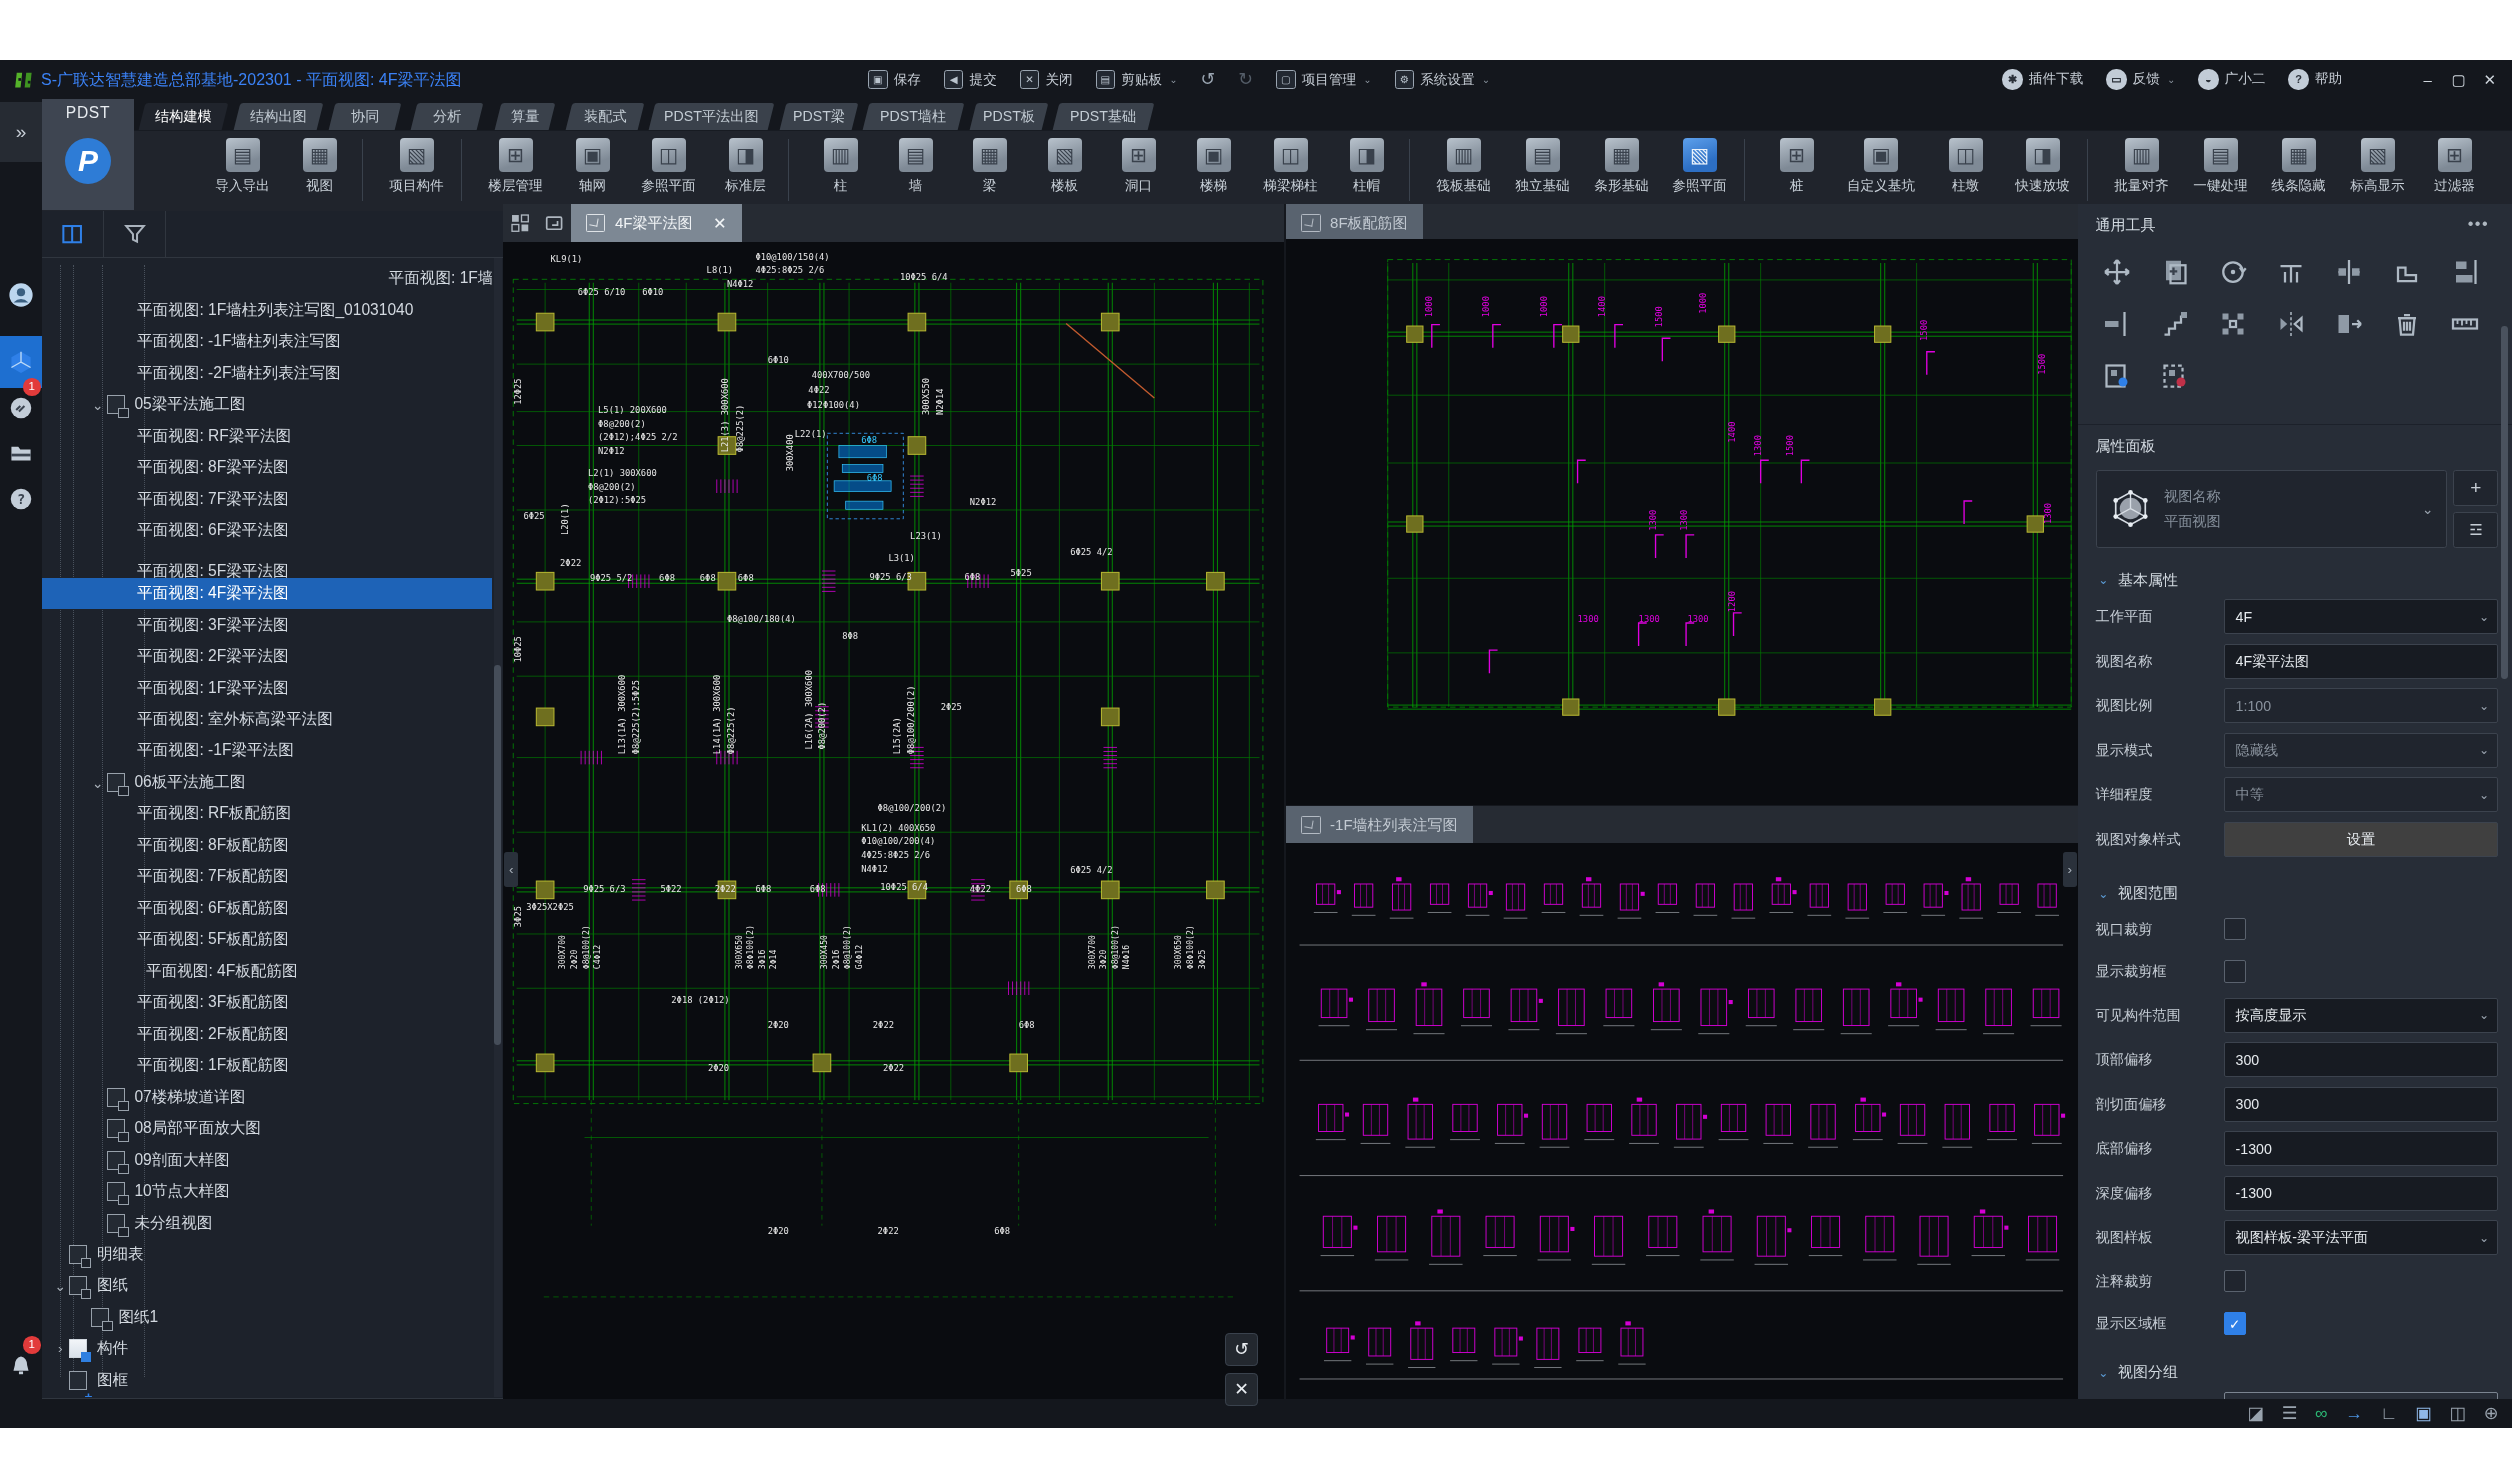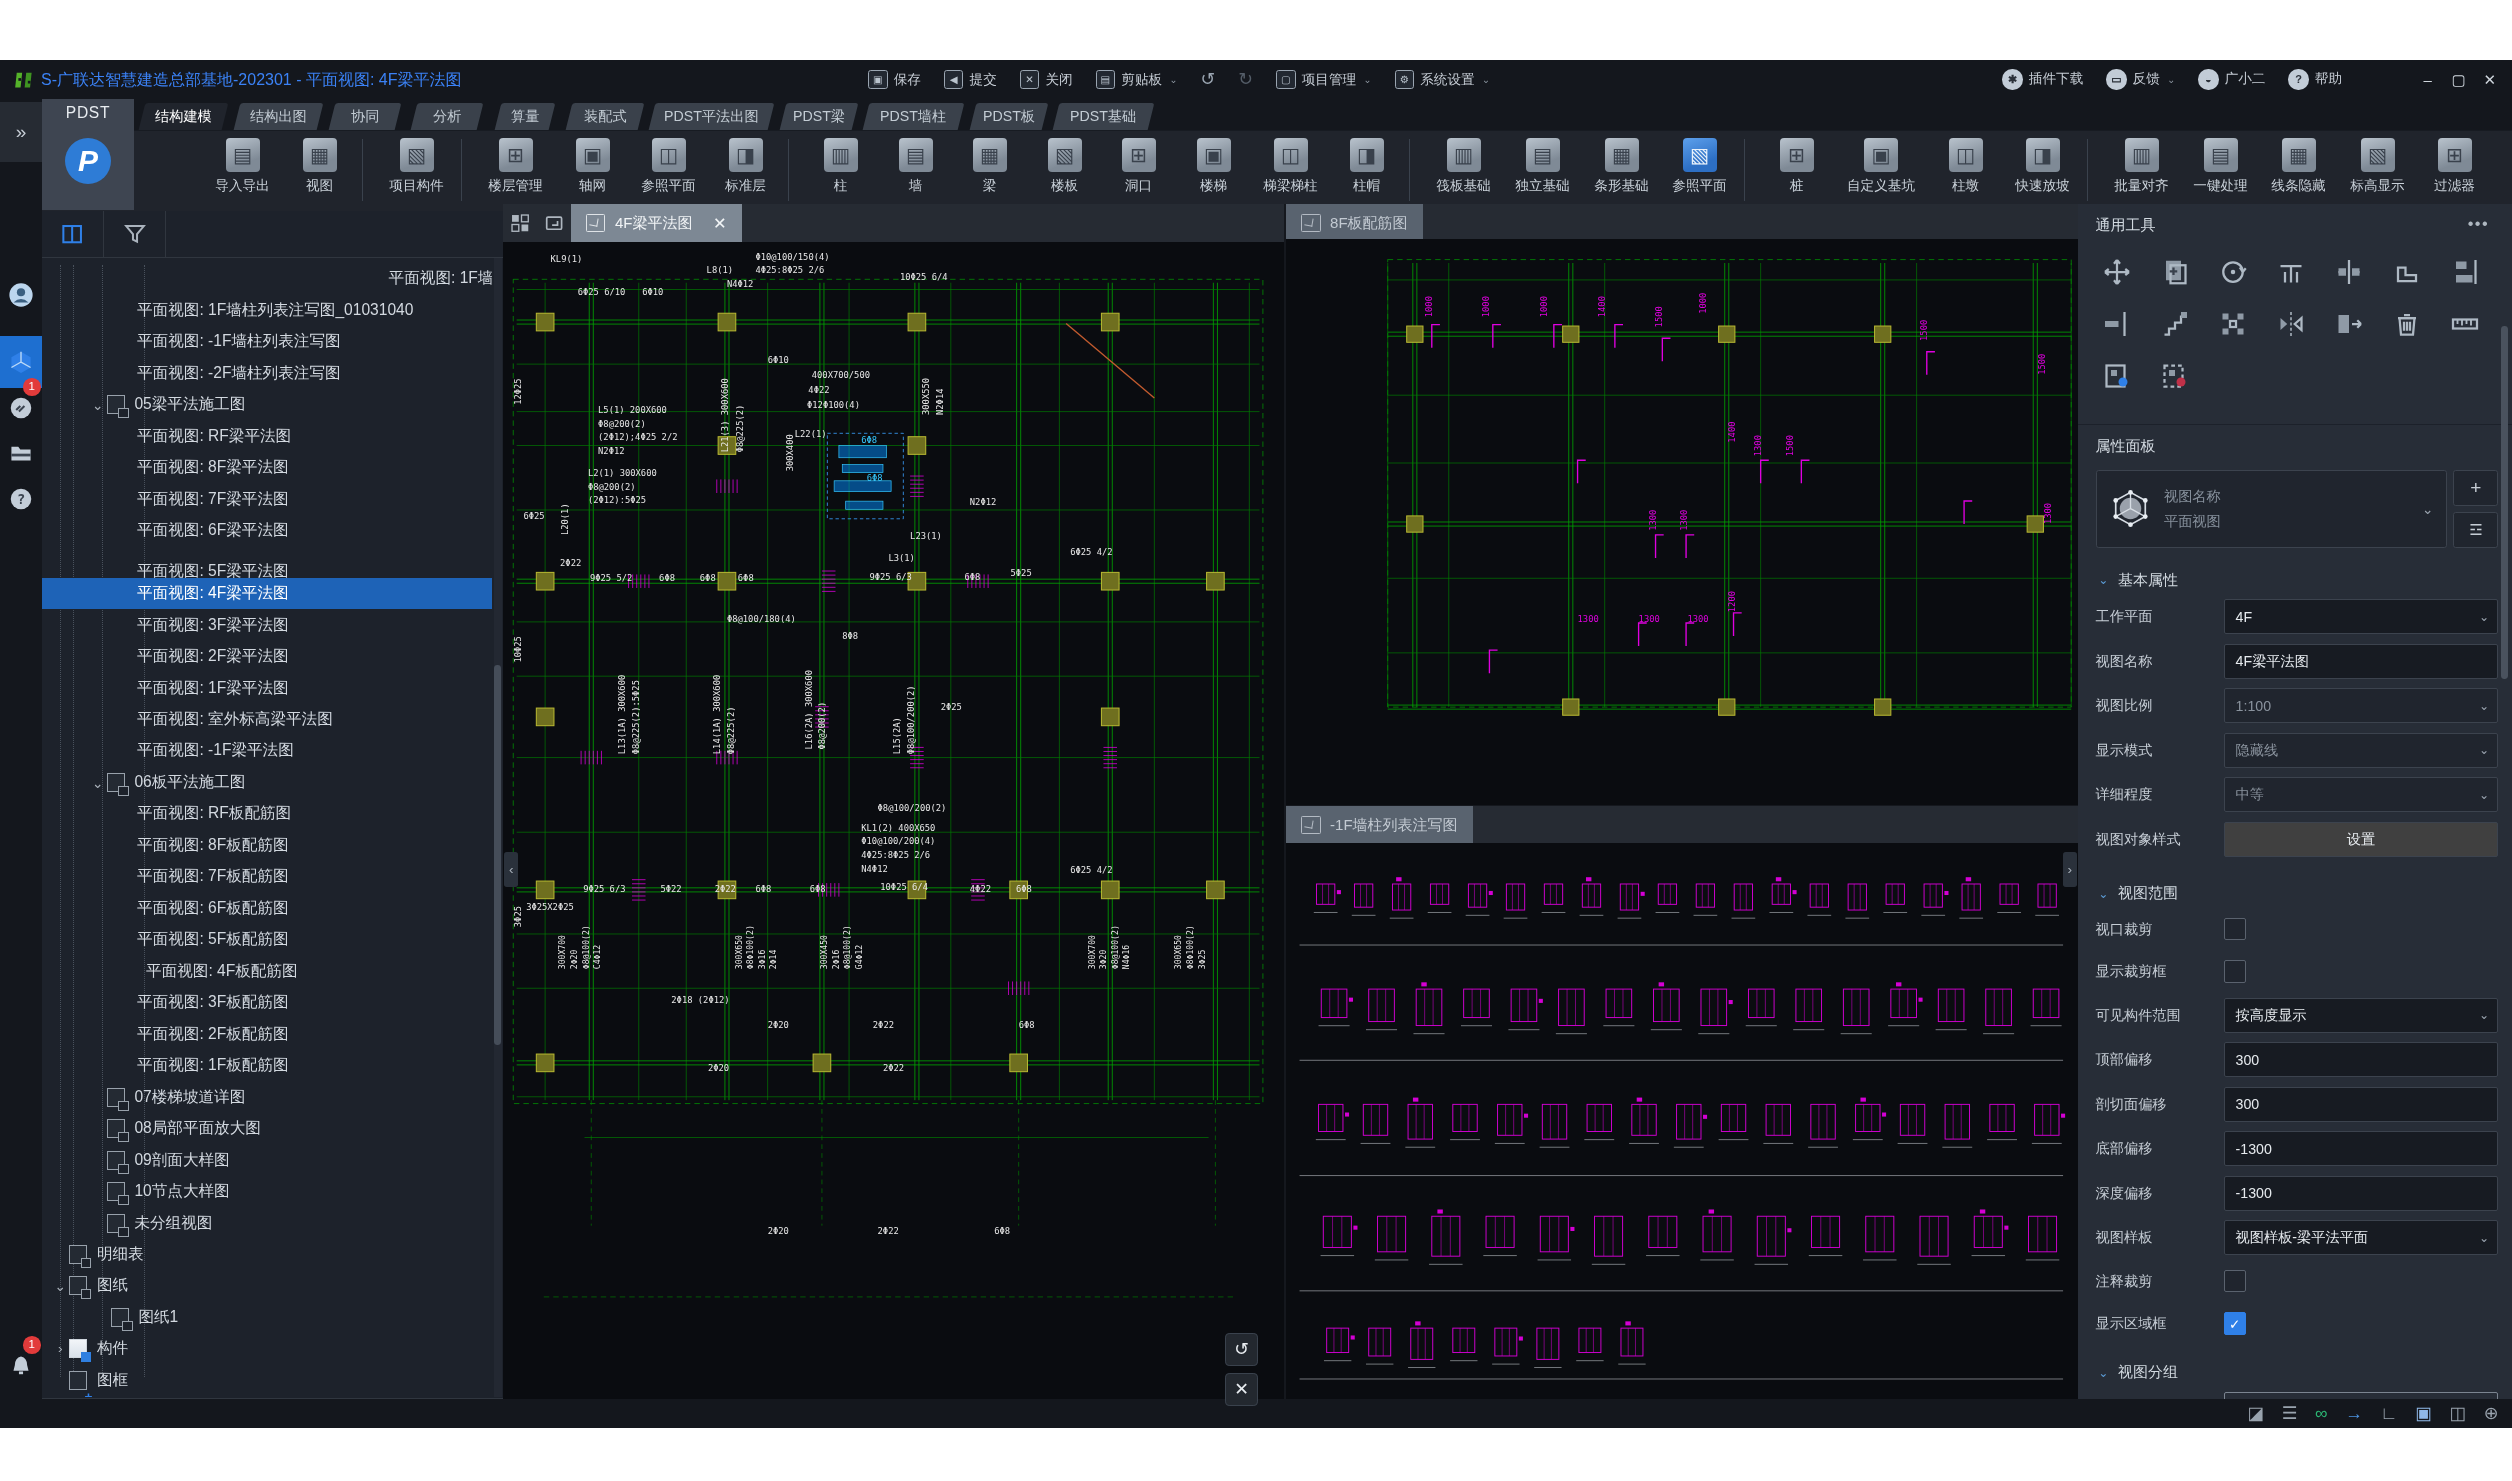--- a/index.html
+++ b/index.html
@@ -490,21 +490,21 @@
         <div class="trow" style="top: 981px; padding-left: 9.5px;">
           <span class="tchev"></span>
           <span class="tico"></span>
           <span>明细表</span>
         </div>
         <div class="trow" style="top: 1012px; padding-left: 9.5px;">
           <span class="tchev">⌄</span>
           <span class="tico"></span>
           <span>图纸</span>
         </div>
-        <div class="trow" style="top: 1044px; padding-left: 51px;">
+        <div class="trow" style="top: 1044px; padding-left: 31px;">
           <span class="tchev"></span>
           <span class="tico"></span>
           <span>图纸1</span>
         </div>
         <div class="trow" style="top: 1075px; padding-left: 9.5px;">
           <span class="tchev">›</span>
           <span class="tico comp"></span>
           <span>构件</span>
         </div>
         <div class="trow" style="top: 1107px; padding-left: 9.5px;">

